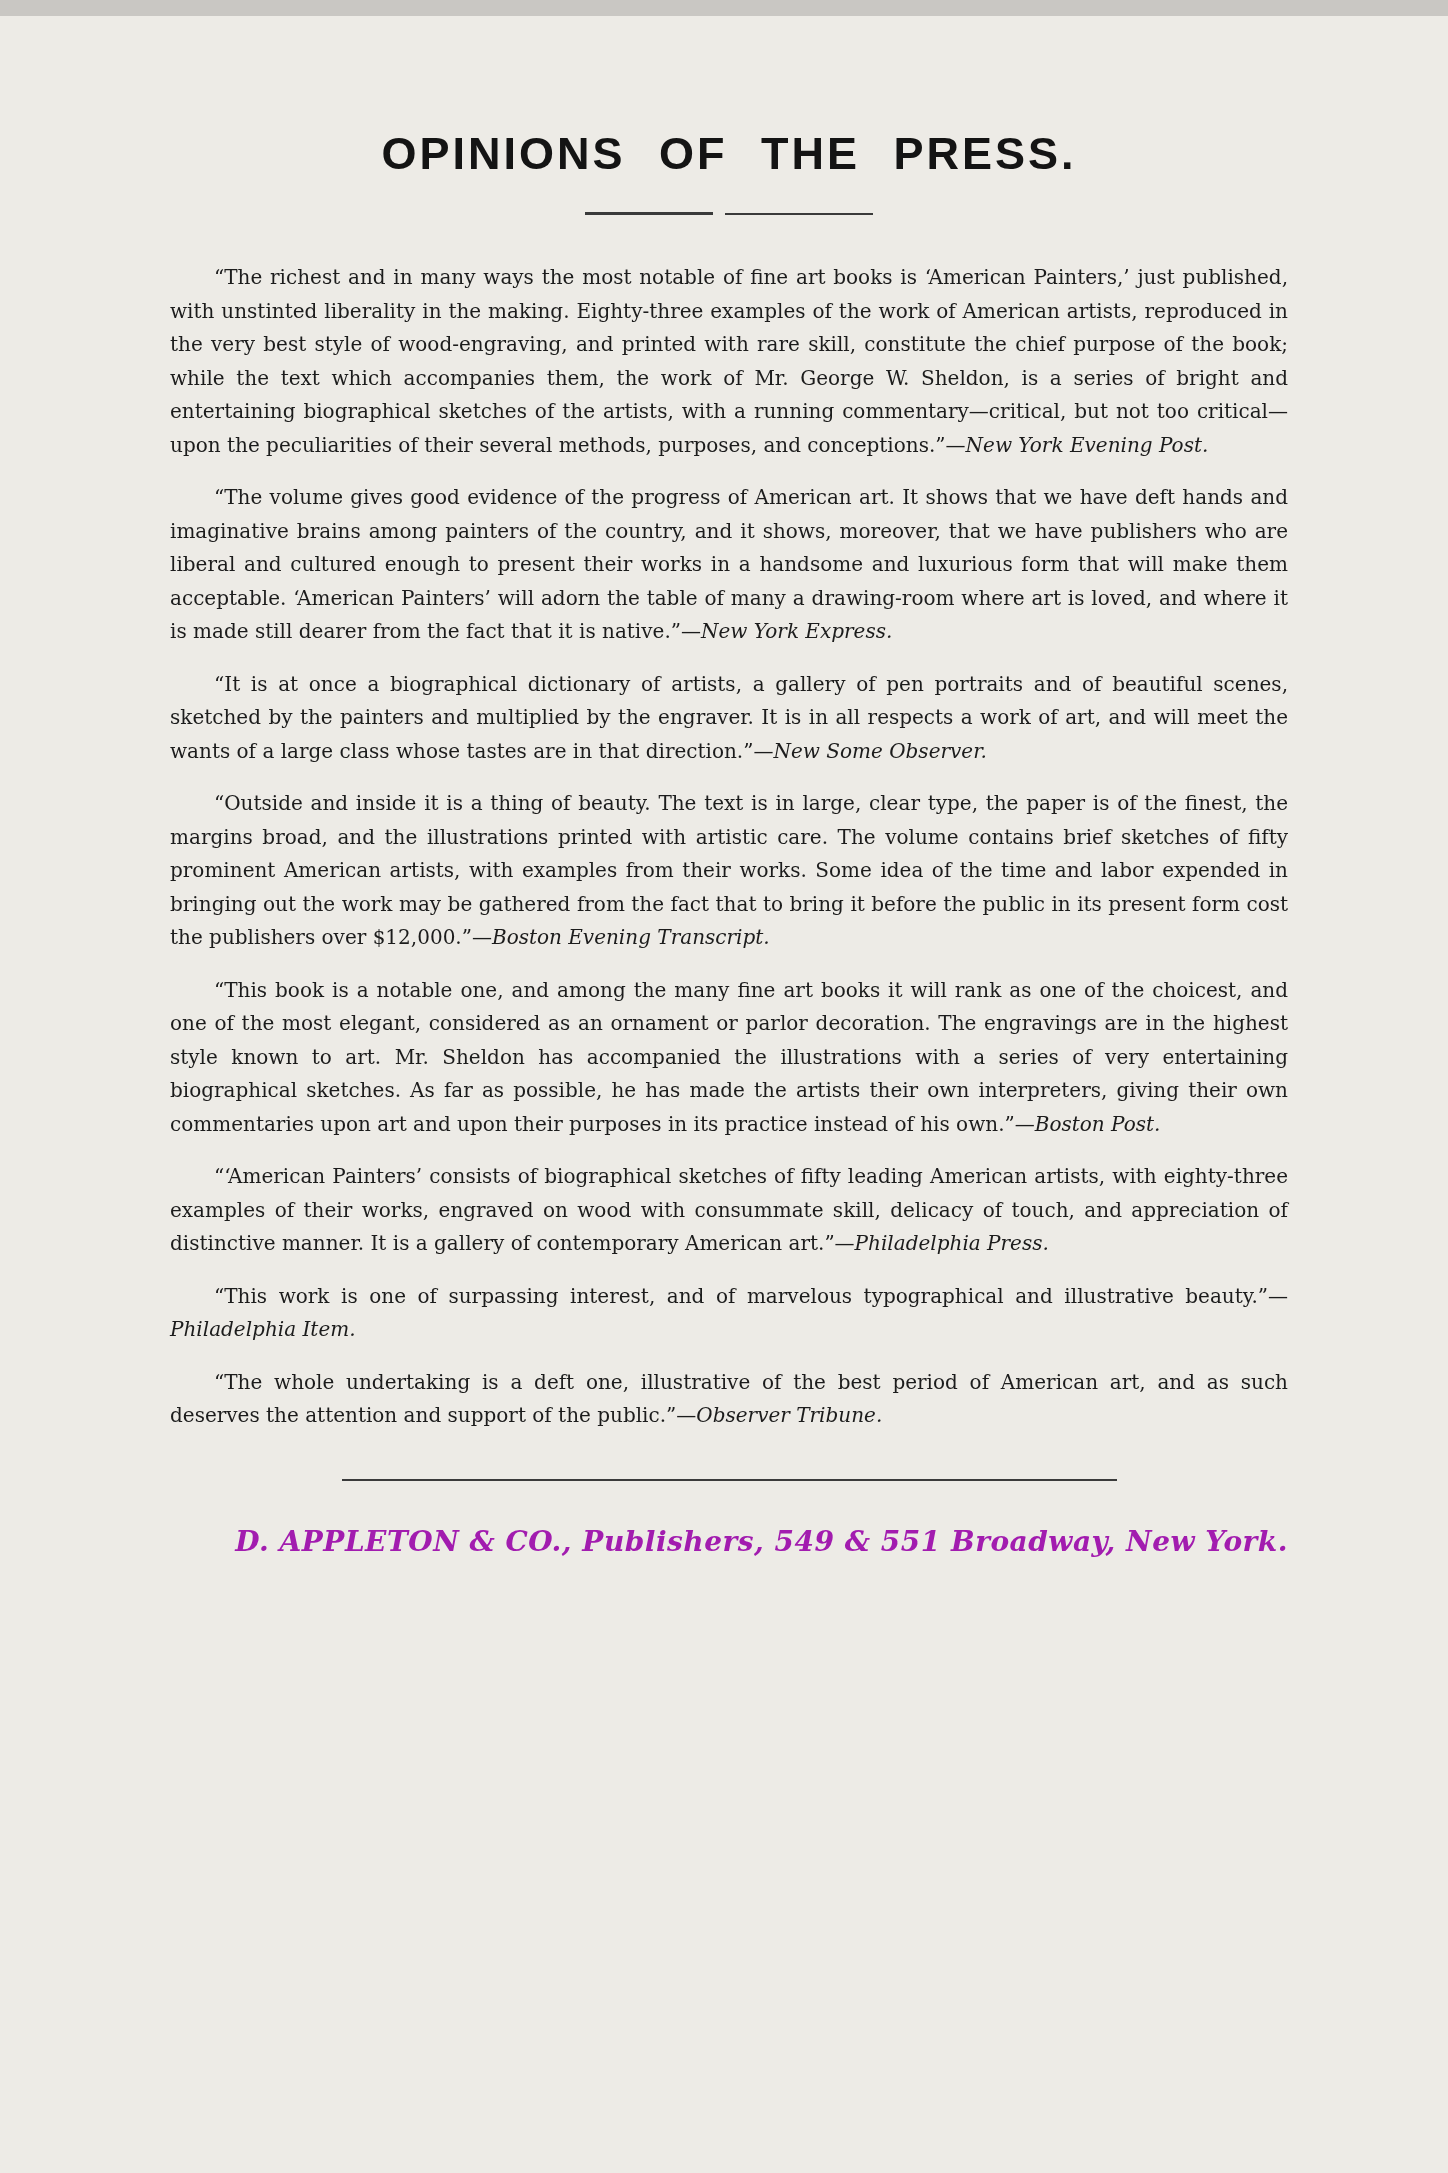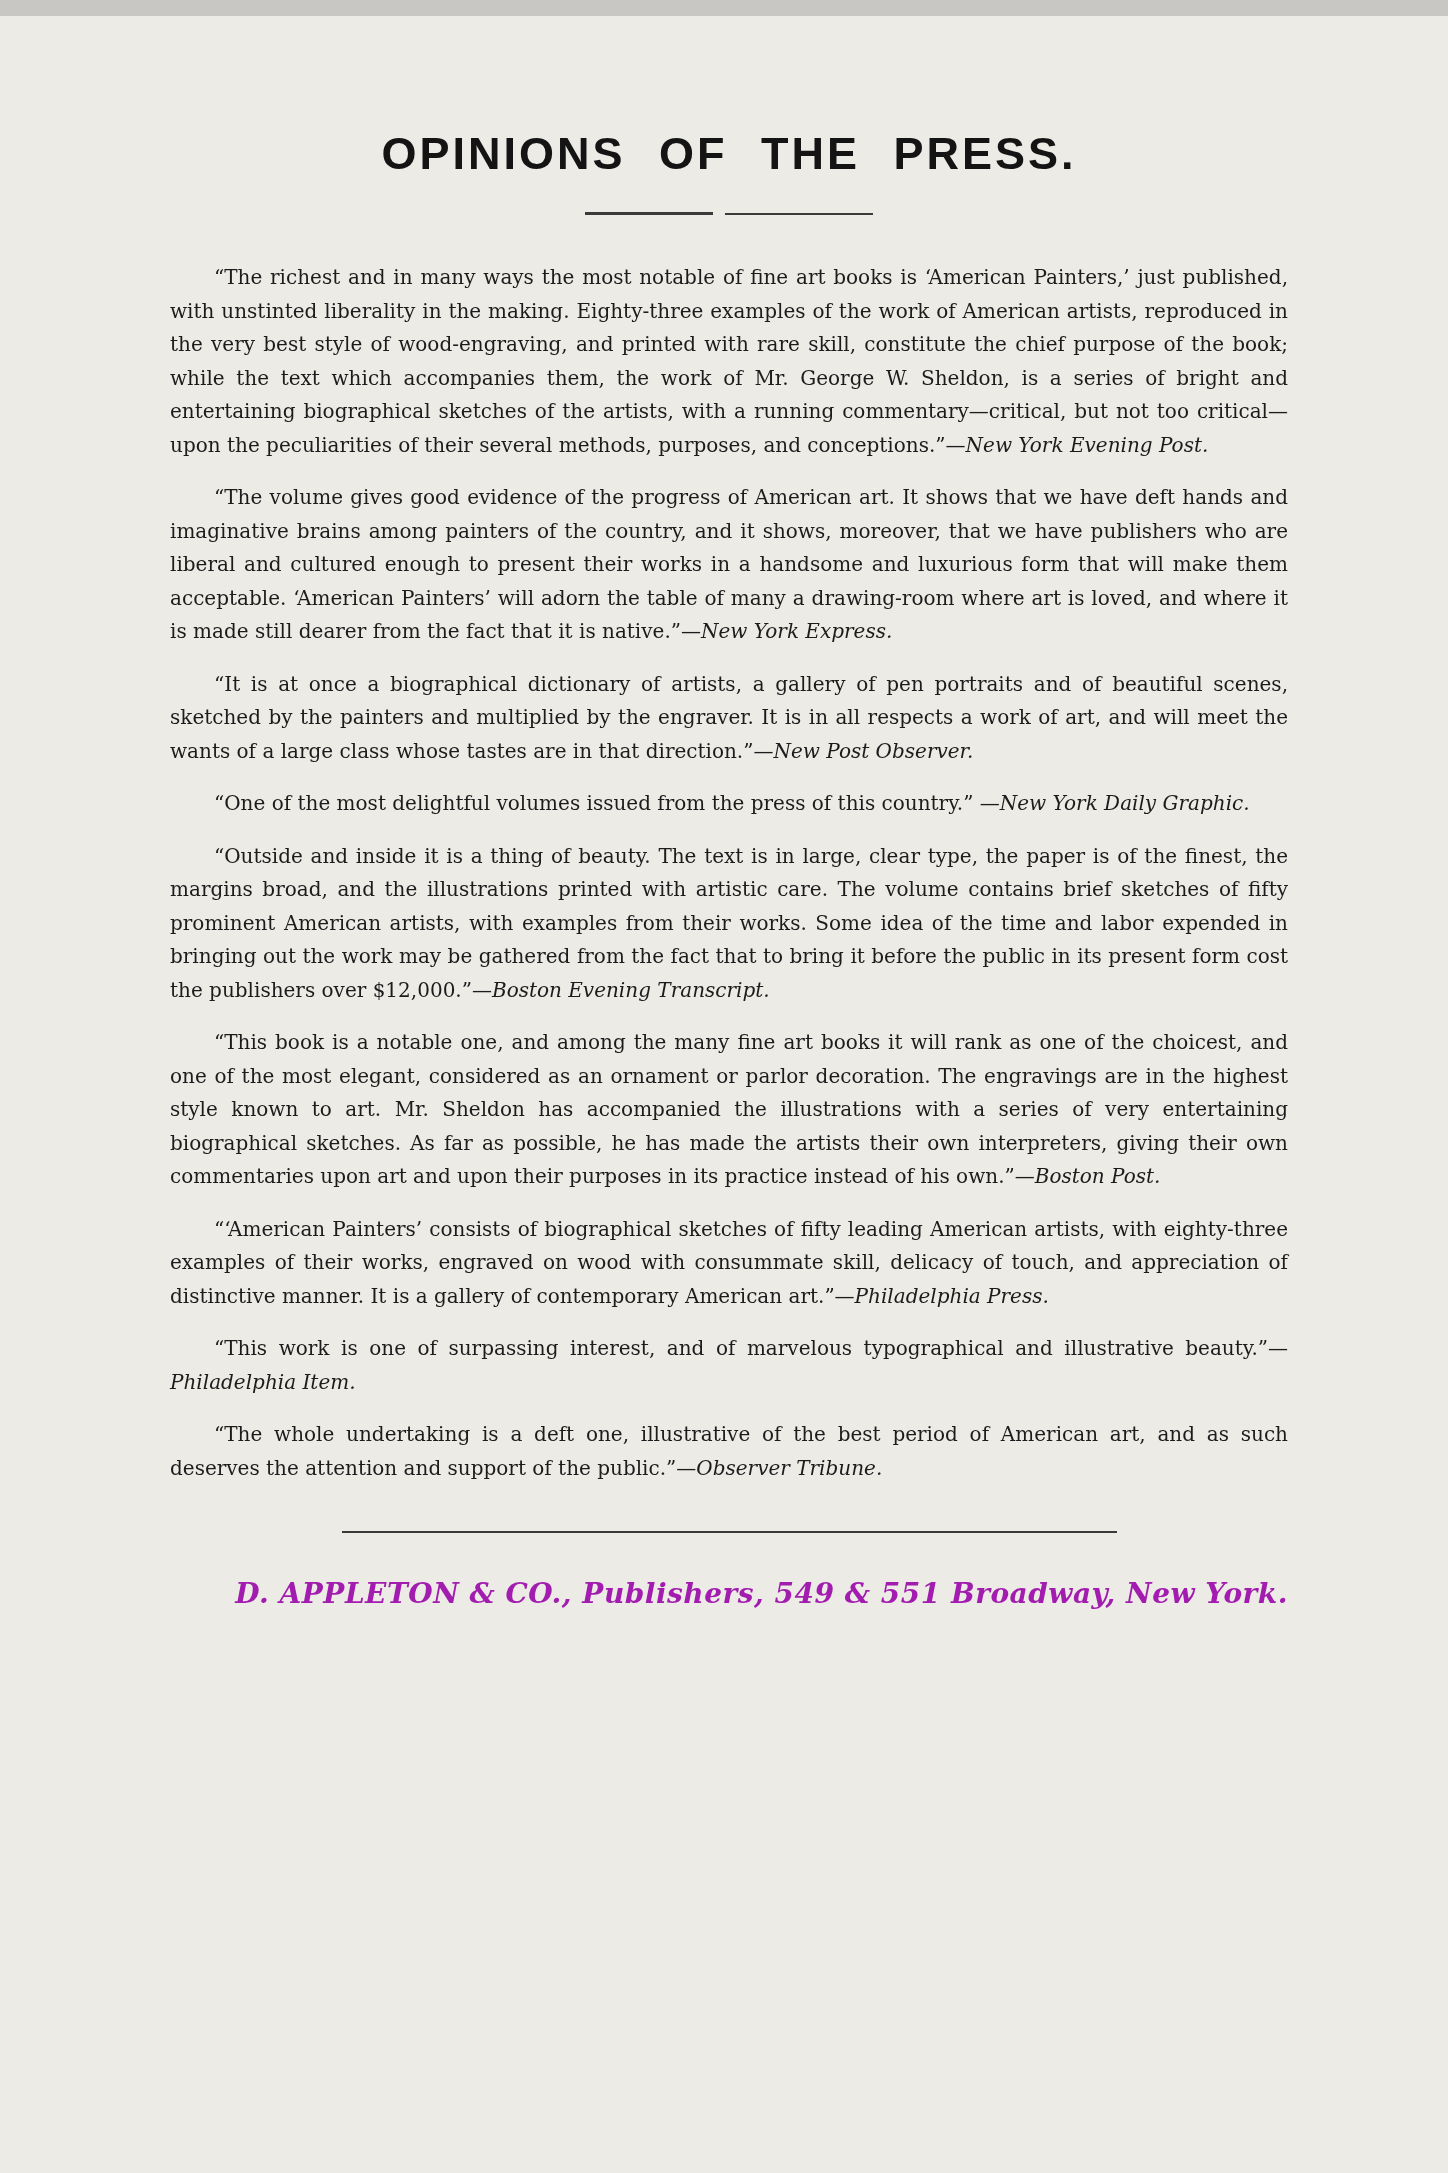--- a/index.html
+++ b/index.html
@@ -77,23 +77,22 @@
   <div class="title-rule">
     <span class="rule-seg left"></span>
     <span class="rule-seg right"></span>
   </div>
 
   <div id="paragraphs">
   <p class="para"><span class="quote-text">“The richest and in many ways the most notable of fine art books is ‘American Painters,’ just published, with unstinted liberality in the making. Eighty-three examples of the work of American artists, reproduced in the very best style of wood-engraving, and printed with rare skill, constitute the chief purpose of the book; while the text which accompanies them, the work of Mr. George W. Sheldon, is a series of bright and entertaining biographical sketches of the artists, with a running commentary—critical, but not too critical—upon the peculiarities of their several methods, purposes, and conceptions.”—</span><span class="source">New York Evening Post.</span></p>
 
   <p class="para"><span class="quote-text">“The volume gives good evidence of the progress of American art. It shows that we have deft hands and imaginative brains among painters of the country, and it shows, moreover, that we have publishers who are liberal and cultured enough to present their works in a handsome and luxurious form that will make them acceptable. ‘American Painters’ will adorn the table of many a drawing-room where art is loved, and where it is made still dearer from the fact that it is native.”—</span><span class="source">New York Express.</span></p>
 
-  <p class="para"><span class="quote-text">“It is at once a biographical dictionary of artists, a gallery of pen portraits and of beautiful scenes, sketched by the painters and multiplied by the engraver. It is in all respects a work of art, and will meet the wants of a large class whose tastes are in that direction.”—</span><span class="source">New Post Observer.</span></p>
+  <p class="para"><span class="quote-text">“It is at once a biographical dictionary of artists, a gallery of pen portraits and of beautiful scenes, sketched by the painters and multiplied by the engraver. It is in all respects a work of art, and will meet the wants of a large class whose tastes are in that direction.”—</span><span class="source">New Some Observer.</span></p>
 
-  <p class="para"><span class="quote-text">“One of the most delightful volumes issued from the press of this country.” —</span><span class="source">New York Daily Graphic.</span></p>
 
   <p class="para"><span class="quote-text">“Outside and inside it is a thing of beauty. The text is in large, clear type, the paper is of the finest, the margins broad, and the illustrations printed with artistic care. The volume contains brief sketches of fifty prominent American artists, with examples from their works. Some idea of the time and labor expended in bringing out the work may be gathered from the fact that to bring it before the public in its present form cost the publishers over $12,000.”—</span><span class="source">Boston Evening Transcript.</span></p>
 
   <p class="para"><span class="quote-text">“This book is a notable one, and among the many fine art books it will rank as one of the choicest, and one of the most elegant, considered as an ornament or parlor decoration. The engravings are in the highest style known to art. Mr. Sheldon has accompanied the illustrations with a series of very entertaining biographical sketches. As far as possible, he has made the artists their own interpreters, giving their own commentaries upon art and upon their purposes in its practice instead of his own.”—</span><span class="source">Boston Post.</span></p>
 
   <p class="para"><span class="quote-text">“‘American Painters’ consists of biographical sketches of fifty leading American artists, with eighty-three examples of their works, engraved on wood with consummate skill, delicacy of touch, and appreciation of distinctive manner. It is a gallery of contemporary American art.”—</span><span class="source">Philadelphia Press.</span></p>
 
   <p class="para"><span class="quote-text">“This work is one of surpassing interest, and of marvelous typographical and illustrative beauty.”—</span><span class="source">Philadelphia Item.</span></p>
 
   <p class="para"><span class="quote-text">“The whole undertaking is a deft one, illustrative of the best period of American art, and as such deserves the attention and support of the public.”—</span><span class="source">Observer Tribune.</span></p>

